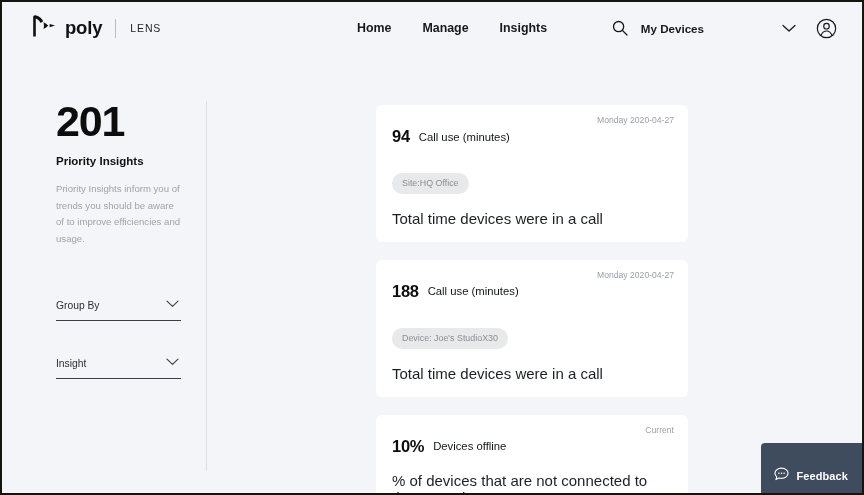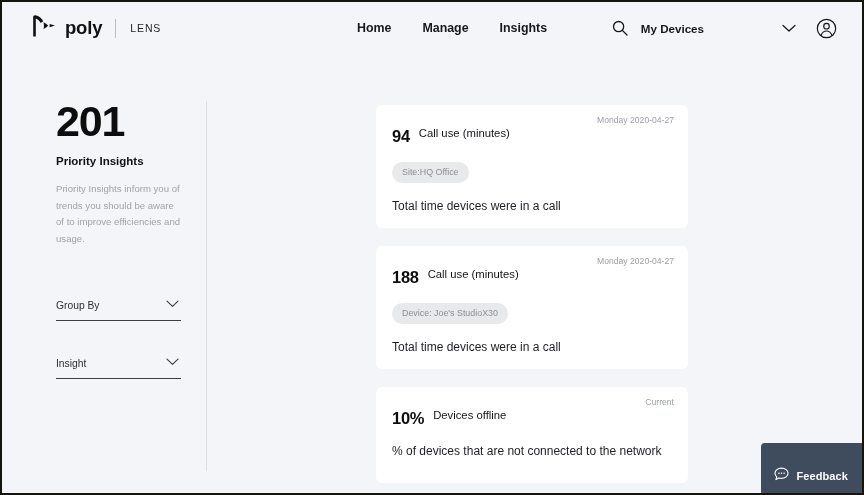--- a/index.html
+++ b/index.html
@@ -186,53 +186,53 @@
   .card-date {
     position: absolute;
     top: 10px;
     right: 14px;
     font-size: 8.6px;
     color: #9a9ea6;
     white-space: nowrap;
   }
   .card-head {
     display: flex;
-    align-items: flex-start;
+    align-items: center;
     gap: 9px;
     margin-top: 9px;
   }
   .card-value {
     font-size: 16.5px;
     font-weight: 700;
     color: #0d0d0d;
     letter-spacing: -0.3px;
   }
   .card-title {
     font-size: 11.3px;
     font-weight: 400;
     color: #131519;
   }
   .tags {
     display: flex;
     flex-wrap: wrap;
     gap: 6px;
-    margin-top: 16px;
+    margin-top: 27px;
   }
   .tag {
     background: #e8e9ea;
     color: #8a8e95;
     font-size: 8.9px;
     line-height: 1;
     padding: 6px 10px 6px 10px;
     border-radius: 11px;
     white-space: nowrap;
   }
   .card-desc {
     margin-top: 16px;
-    font-size: 12px;
+    font-size: 15px;
     color: #1c1f24;
   }
 
   
   .feedback {
     position: absolute;
     right: 0;
     bottom: 0;
     background: #3e4c5e;
     color: #ffffff;

